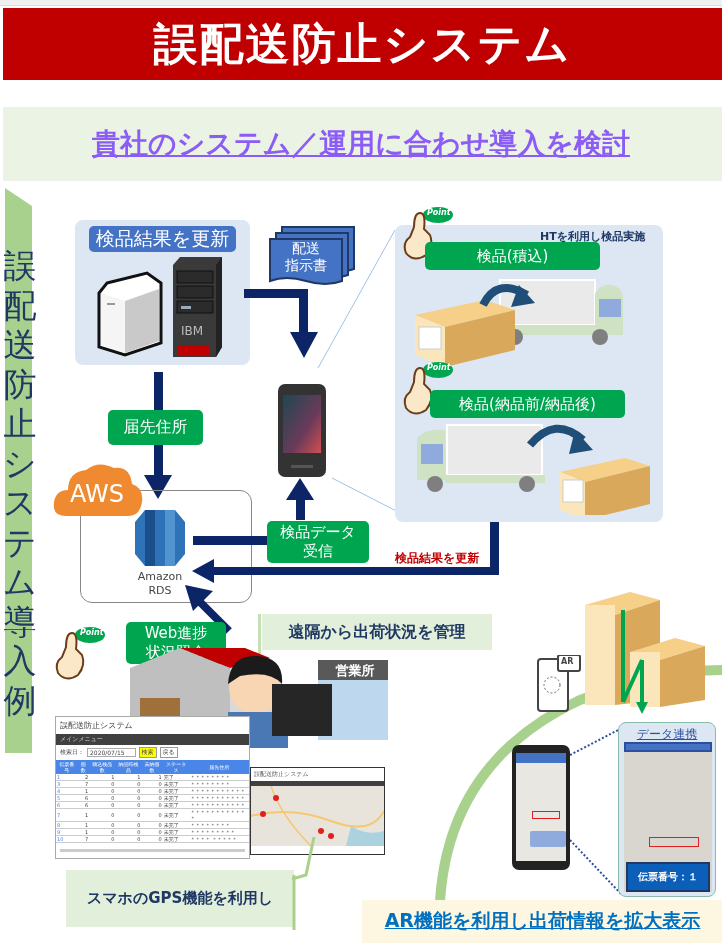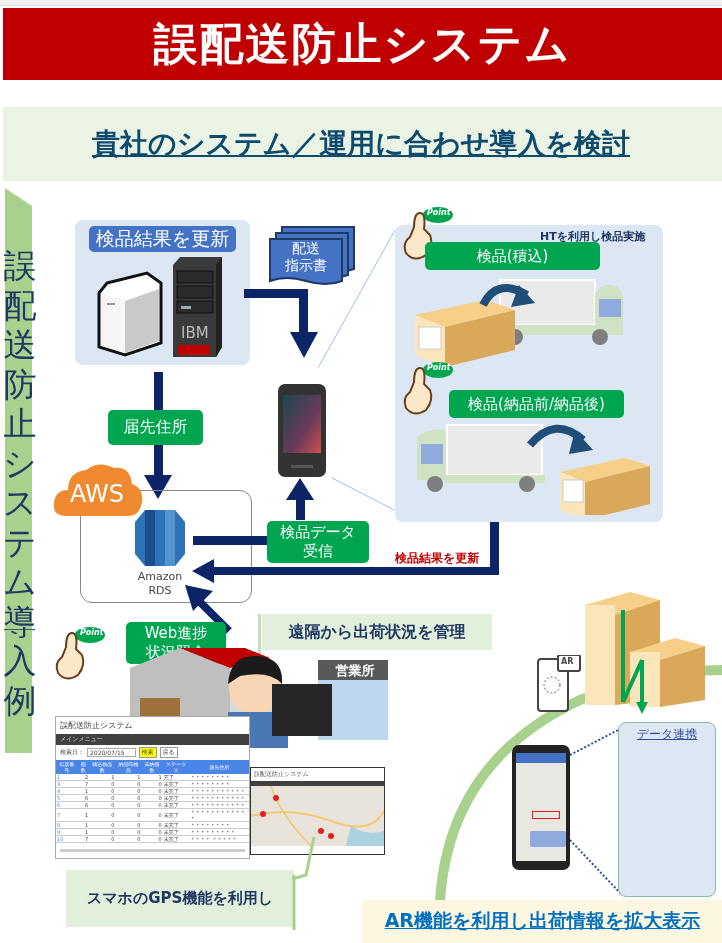--- a/index.html
+++ b/index.html
@@ -1,21 +1,21 @@
 <!DOCTYPE html>
 <html><head>
 <meta charset="utf-8">
 <style>
 *{box-sizing:border-box;margin:0;padding:0}
 body{width:722px;height:943px;background:#fff;position:relative;overflow:hidden;font-family:"DejaVu Sans",sans-serif;}
 .abs{position:absolute}
 .topbar{left:0;top:0;width:722px;height:6px;background:#f0f0f0;border-bottom:1px solid #ddd}
 .header{left:3px;top:8px;width:719px;height:72px;background:#c00000;color:#fff;font-weight:bold;font-size:44px;display:flex;align-items:center;justify-content:center;letter-spacing:2px}
 .subband{left:3px;top:107px;width:719px;height:74px;background:#ebf3e5}
-.subtitle{left:0;top:125px;width:722px;text-align:center;color:#0c4a6e;font-weight:bold;font-size:28px;text-decoration:underline}
+.subtitle{left:0;top:125px;width:722px;text-align:center;color:#8b5cf6;font-weight:bold;font-size:28px;text-decoration:underline}
 .ribbon{left:5px;top:188px;width:27px;height:565px;background:#a9d18e;clip-path:polygon(0 0,100% 18px,100% 100%,0 100%)}
 .vtext{left:0;top:246px;width:40px;color:#1f3864;font-size:33px;line-height:39.5px;text-align:center}
 .panel{background:#dce7f3;border-radius:8px}
 .blue-label{background:#4472c4;color:#fff;font-size:19px;border-radius:5px;display:flex;align-items:center;justify-content:center}
 .green-label{background:#00a550;color:#fff;border-radius:5px;display:flex;align-items:center;justify-content:center;text-align:center}
 .bar{background:#0b2566}
 .red-text{color:#c00000;font-weight:bold}
 .callout-green{background:#e2efda;color:#1f3864;font-weight:bold;display:flex;align-items:center;justify-content:center;text-align:center}
 .ar-band{background:#fdf7e1}
 svg{display:block}
@@ -56,21 +56,21 @@
 
 <svg class="abs" style="left:170px;top:255px" width="60" height="105">
   <polygon points="3,10 10,2 52,2 52,92 46,102 3,102" fill="#3a3a3a"></polygon>
   <polygon points="46,10 52,2 52,92 46,102" fill="#222"></polygon>
   <rect x="7" y="16" width="36" height="12" fill="#2b2b2b" stroke="#111"></rect>
   <rect x="7" y="31" width="36" height="12" fill="#2b2b2b" stroke="#111"></rect>
   <rect x="7" y="46" width="36" height="12" fill="#2b2b2b" stroke="#111"></rect>
   <rect x="11" y="51" width="10" height="3" fill="#9ab"></rect>
   <rect x="8" y="90" width="32" height="10" fill="#c00000"></rect>
 </svg>
-<div class="abs" style="left:181px;top:324px;font-size:15px;color:#bbb">IBM</div>
+<div class="abs" style="left:181px;top:324px;font-size:12px;color:#bbb">IBM</div>
 
 <svg class="abs" style="left:268px;top:225px" width="90" height="62">
   <path d="M14,2 H86 V44 Q70,50 50,44 Q30,38 14,44 Z" fill="#4472c4" stroke="#1f3864" stroke-width="2"></path>
   <path d="M8,8 H80 V50 Q64,56 44,50 Q24,44 8,50 Z" fill="#4472c4" stroke="#1f3864" stroke-width="2"></path>
   <path d="M2,14 H74 V56 Q58,62 38,56 Q18,50 2,56 Z" fill="#4472c4" stroke="#1f3864" stroke-width="2"></path>
 </svg>
 <div class="abs" style="left:270px;top:240px;width:72px;text-align:center;color:#fff;font-size:14px;line-height:17px">
   <div>配送</div>
   <div>指示書</div>
 </div>
@@ -162,21 +162,21 @@
   <rect x="4" y="52" width="22" height="22" fill="#fff" stroke="#ccc"></rect>
   <path d="M68,30 Q82,2 112,20" stroke="#1f4e79" stroke-width="8" fill="none"></path>
   <polygon points="104,10 120,28 96,32" fill="#1f4e79"></polygon>
 </svg>
 
 <svg class="abs" style="left:400px;top:360px" width="55" height="60">
   <ellipse cx="38" cy="10" rx="15" ry="8" fill="#00a550"></ellipse>
   <path d="M14,22 Q14,8 20,8 Q26,8 24,24 L30,30 Q34,40 26,50 Q14,58 6,48 Q2,38 10,32 Z" fill="#fbe8c8" stroke="#6b3d1a" stroke-width="2"></path>
 </svg>
 <div class="abs" style="left:427px;top:363px;color:#fff;font-size:8px;font-style:italic;font-weight:bold">Point</div>
-<div class="abs green-label" style="left:449px;top:390px;width:175px;height:28px;font-size:15px">検品(納品前/納品後)</div>
+<div class="abs green-label" style="left:430px;top:390px;width:195px;height:28px;font-size:15px">検品(納品前/納品後)</div>
 
 <svg class="abs" style="left:415px;top:420px" width="240" height="95">
   <path d="M2,18 Q10,8 30,10 L32,60 L2,60 Z" fill="#cfe2c4"></path>
   <rect x="6" y="24" width="22" height="20" fill="#8faadc"></rect>
   <rect x="32" y="5" width="95" height="50" fill="#eaeaea" stroke="#fff" stroke-width="2"></rect>
   <rect x="30" y="55" width="100" height="8" fill="#cfe2c4"></rect>
   <circle cx="20" cy="64" r="8" fill="#7f7f7f"></circle>
   <circle cx="112" cy="64" r="8" fill="#7f7f7f"></circle>
   <path d="M115,25 Q140,-5 168,20" stroke="#1f4e79" stroke-width="8" fill="none"></path>
   <polygon points="160,10 178,30 154,34" fill="#1f4e79"></polygon>
@@ -382,13 +382,18 @@
     <div style="position:absolute;left:14px;top:78px;width:36px;height:16px;background:#8faadc;border-radius:2px"></div>
   </div>
 </div>
 <svg class="abs" style="left:570px;top:725px" width="55" height="175">
   <line x1="0" y1="30" x2="52" y2="3" stroke="#2e4f9e" stroke-width="2" stroke-dasharray="2,2"></line>
   <line x1="0" y1="115" x2="52" y2="170" stroke="#2e4f9e" stroke-width="2" stroke-dasharray="2,2"></line>
 </svg>
 
 <div class="abs" style="left:618px;top:722px;width:98px;height:175px;background:#dce7f3;border:1px solid #8ba;border-radius:8px">
   <div style="text-align:center;color:#2e4f9e;font-size:12px;text-decoration:underline;margin-top:3px">データ連携</div>
+  <div style="position:absolute;left:5px;top:19px;width:88px;height:150px;background:#d9d6d0">
+    <div style="background:#4472c4;height:10px;border:2px solid #2e4f9e"></div>
+    <div style="position:absolute;left:25px;top:95px;width:50px;height:10px;border:1px solid #e02020"></div>
+    <div style="position:absolute;left:2px;top:120px;width:84px;height:30px;background:#0b5fb8;border:2px solid #1f3864;color:#fff;font-weight:bold;font-size:10px;display:flex;align-items:center;justify-content:center">伝票番号：１</div>
+  </div>
 </div>
 
 </body></html>

